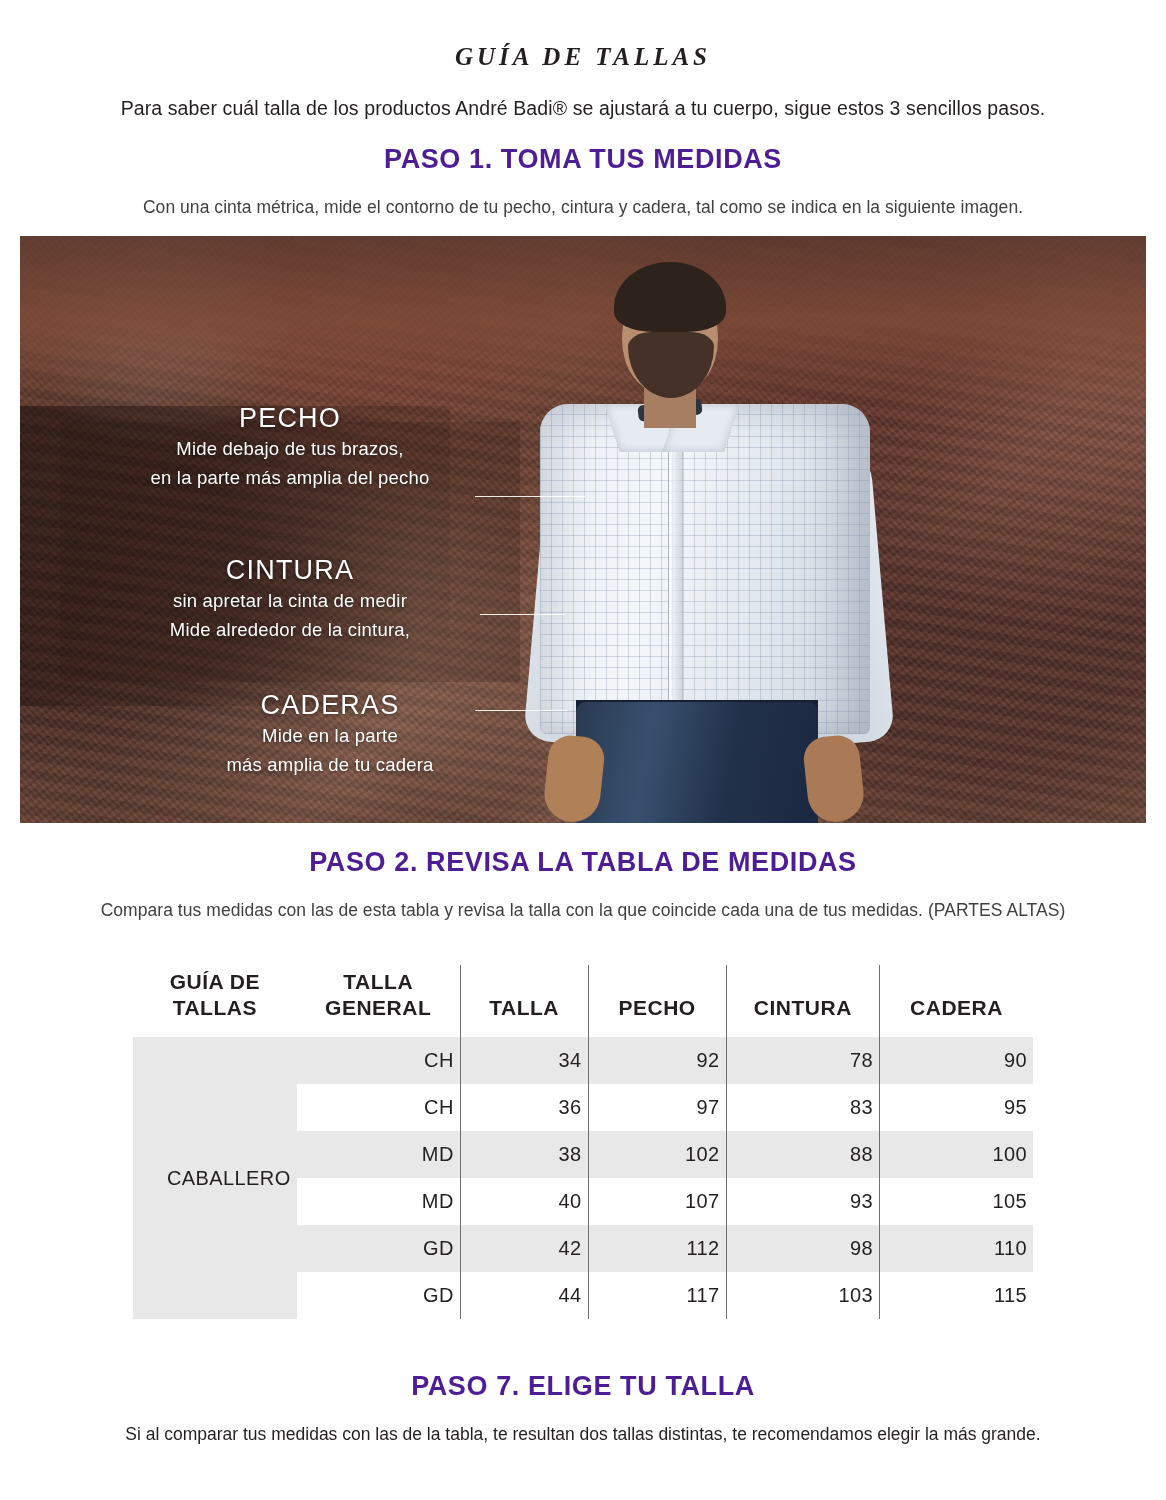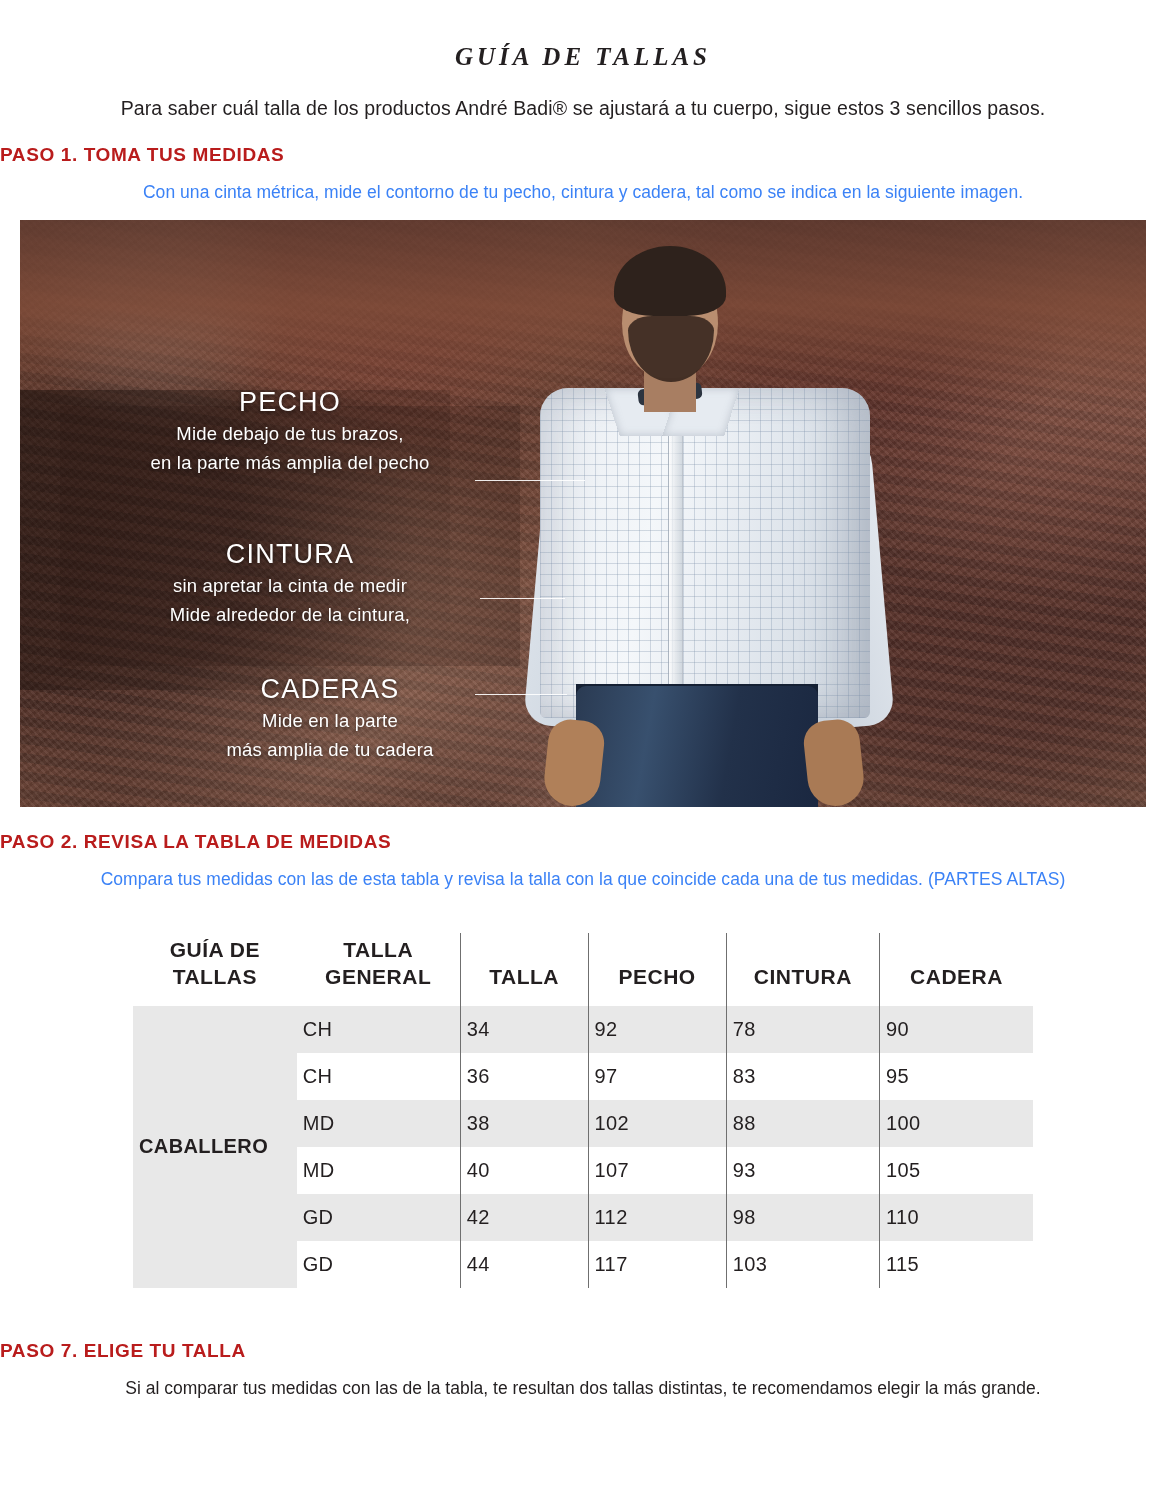--- a/index.html
+++ b/index.html
@@ -38,30 +38,31 @@
   .intro {
     text-align: center;
     font-size: 19.5px;
     color: #231f20;
     margin-top: 26px;
     letter-spacing: 0.1px;
   }
 
   
   .step-title {
-    font-size: 19px;
+    text-align: center;
+    font-size: 27px;
     letter-spacing: 0.6px;
     margin-top: 24px;
-    color: #b91c1c;
+    color: #4c1d95;
   }
   .step-sub {
     text-align: center;
     font-size: 17.5px;
     margin-top: 7px;
-    color: #3b82f6;
+    color: #404040;
     letter-spacing: 0.05px;
   }
 
   
   .hero {
     position: relative;
     margin: 17px 20px 0 20px;
     height: 587px;
     overflow: hidden;
     background: #6d4a3c;
@@ -280,32 +281,31 @@
   table.size-table th {
     font-weight: 700;
     font-size: 21px;
     letter-spacing: 0.5px;
     padding: 4px 6px 16px 6px;
     vertical-align: bottom;
     text-align: center;
     line-height: 1.25;
   }
   table.size-table td {
-    text-align: left;
+    text-align: right;
     padding: 12px 6px;
     font-size: 20px;
     letter-spacing: 0.4px;
   }
   tr.shade td { background: #e8e8e8; }
   tr.plain td { background: #ffffff; }
   td.cat-cell {
     background: #e8e8e8 !important;
     font-size: 20px;
     letter-spacing: 0.6px;
-    font-weight: bold;
   }
   .col-sep-left { border-left: 1px solid #6f6f6f; }
 
   
   .step3 {
     margin-top: 52px;
   }
   .footer-note {
     text-align: center;
     font-size: 17.5px;

